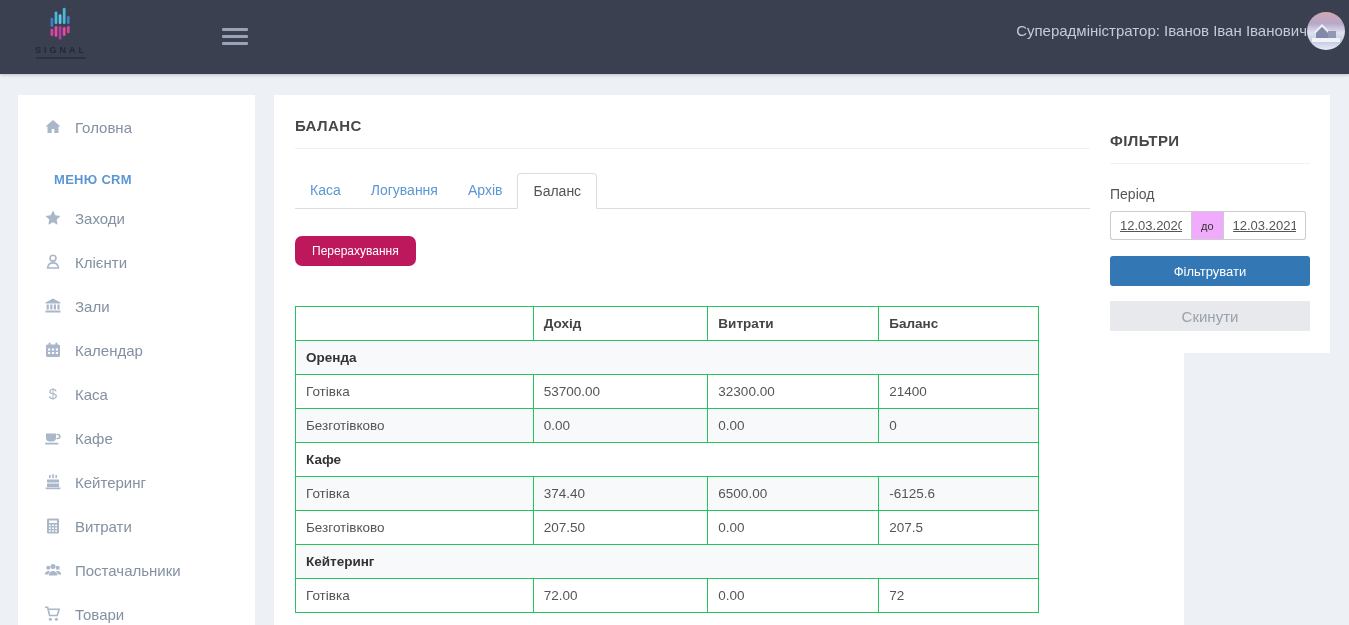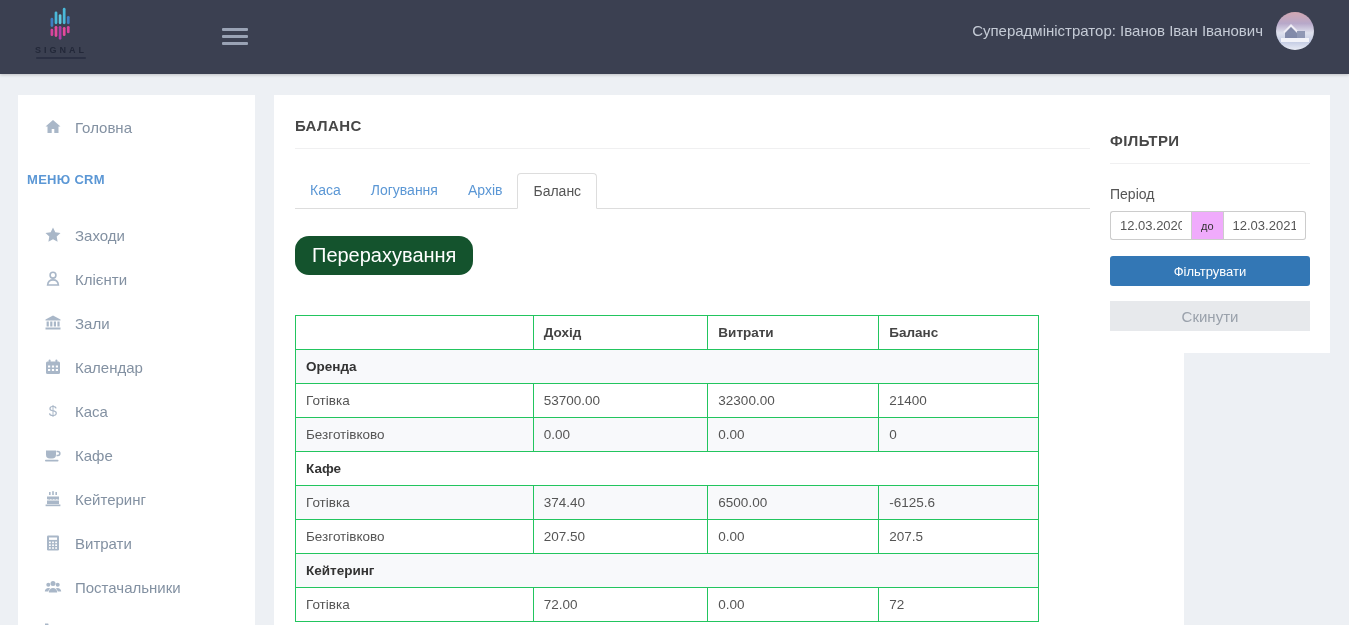--- a/index.html
+++ b/index.html
@@ -14,67 +14,67 @@
     height: 74px; background: #3b4051; position: relative;
     box-shadow: 0 1px 3px rgba(0,0,0,.2);
   }
   .logo { position: absolute; left: 22px; top: 6px; width: 78px; text-align: center; cursor: pointer; }
   .logo svg { display: block; margin: 0 auto; }
   .logo-text { color: #232839; font-size: 9px; font-weight: bold; letter-spacing: 3px; margin-top: -1px; }
   .logo-sub { height: 2px; background: #2b3043; margin: 2px 14px 0; border-radius: 1px; }
   .hamburger { position: absolute; left: 222px; top: 28px; width: 26px; cursor: pointer; }
   .hamburger span { display: block; height: 3px; background: #9aa3b5; margin-bottom: 4px; border-radius: 1px; }
   .hamburger span:last-child { margin-bottom: 0; }
-  .user-area { position: absolute; right: 35px; top: 0; height: 61px; display: flex; align-items: center; gap: 13px; }
+  .user-area { position: absolute; right: 4px; top: 0; height: 61px; display: flex; align-items: center; }
   .user-name { color: #c5cbd6; font-size: 15px; }
   .avatar {
     width: 38px; height: 38px; border-radius: 50%; overflow: hidden; cursor: pointer;
     background: linear-gradient(180deg, #d2a8b2 0%, #b7a8c9 30%, #dfe2ee 55%, #c3cbe3 78%, #e9ecf5 100%);
     position: relative;
   }
   .avatar svg { position: absolute; left: 5px; top: 10px; }
   
   .card { background: #ffffff; position: absolute; top: 95px; }
   .sidebar { left: 18px; width: 237px; height: 530px; padding-top: 10px; overflow: hidden; }
   .main-card { left: 274px; width: 910px; height: 530px; padding: 0 21px; overflow: hidden; }
   .filter-card { left: 1090px; width: 240px; padding: 15px 20px 22px; }
   
   .side-item { height: 44px; display: flex; align-items: center; padding-left: 22px; cursor: pointer; }
   .side-item .icon { width: 26px; margin-right: 9px; display: flex; justify-content: center; align-items: center; }
   .side-item .label { color: #8391a2; font-size: 15px; }
-  .menu-label { margin: 23px 0 26px; padding-left: 9px; color: #5b97d5; font-weight: bold; font-size: 13px; letter-spacing: .3px; }
+  .menu-label { margin: 23px 0 9px; padding-left: 36px; color: #5b97d5; font-weight: bold; font-size: 13px; letter-spacing: .3px; }
   .icon svg { fill: #a9b7c8; stroke: none; }
   .icon .stroked { fill: none; stroke: #a9b7c8; stroke-width: 1.6; }
   
   .card-title { font-size: 15px; font-weight: bold; color: #474747; letter-spacing: .4px; padding: 22px 0 14px; border-bottom: 1px solid #f0f0f1; }
   
   .tabs { margin-top: 24px; border-bottom: 1px solid #ddd; display: flex; }
   .tab { padding: 9px 15px; font-size: 14px; color: #5b97d5; cursor: pointer; margin-bottom: -1px; }
   .tab.active {
     background: #fff; border: 1px solid #ddd; border-bottom: 1px solid #fff;
     border-radius: 4px 4px 0 0; color: #555;
   }
   
   .btn-teal {
-    margin-top: 27px; display: inline-block; background: #14532d; color: #fff; font-size: 20px;
-    padding: 8px 17px; border: none; border-radius: 14px; cursor: pointer;
+    margin-top: 27px; display: inline-block; background: #be185d; color: #fff; font-size: 12px;
+    padding: 8px 17px; border: none; border-radius: 7px; cursor: pointer;
     font-family: "Liberation Sans", sans-serif;
   }
   
   table { margin-top: 40px; width: 744px; border-collapse: collapse; font-size: 13.5px; color: #555; table-layout: fixed; }
   th, td { border: 1px solid #22c55e; padding: 9px 10px; text-align: left; }
   th { color: #444; font-weight: 600; }
   tr.section td { text-align: left; font-weight: bold; color: #333; }
   tr.odd { background: #f8f9fb; }
   
   .period-label { margin-top: 22px; font-size: 14px; color: #555; }
   .date-group { display: flex; margin-top: 9px; height: 29px; }
   .date-input {
     width: 81px; border: 1px solid #ccc; font-size: 13px; color: #555; padding: 0 9px;
-    font-family: "Liberation Sans", sans-serif; outline: none;
+    font-family: "Liberation Sans", sans-serif; outline: none; text-decoration: underline;
   }
   .date-input.from { border-radius: 3px 0 0 3px; border-right: none; }
   .date-input.to { width: 82px; border-radius: 0 3px 3px 0; border-left: none; }
   .date-addon {
     background: #f0abfc; border: 1px solid #ccc; padding: 0 9px; font-size: 11px; color: #333;
     display: flex; align-items: center;
   }
   .btn-filter {
     margin-top: 16px; width: 200px; height: 30px; background: #3377b5; color: #fff;
     border: none; border-radius: 3px; font-size: 13px; cursor: pointer;

